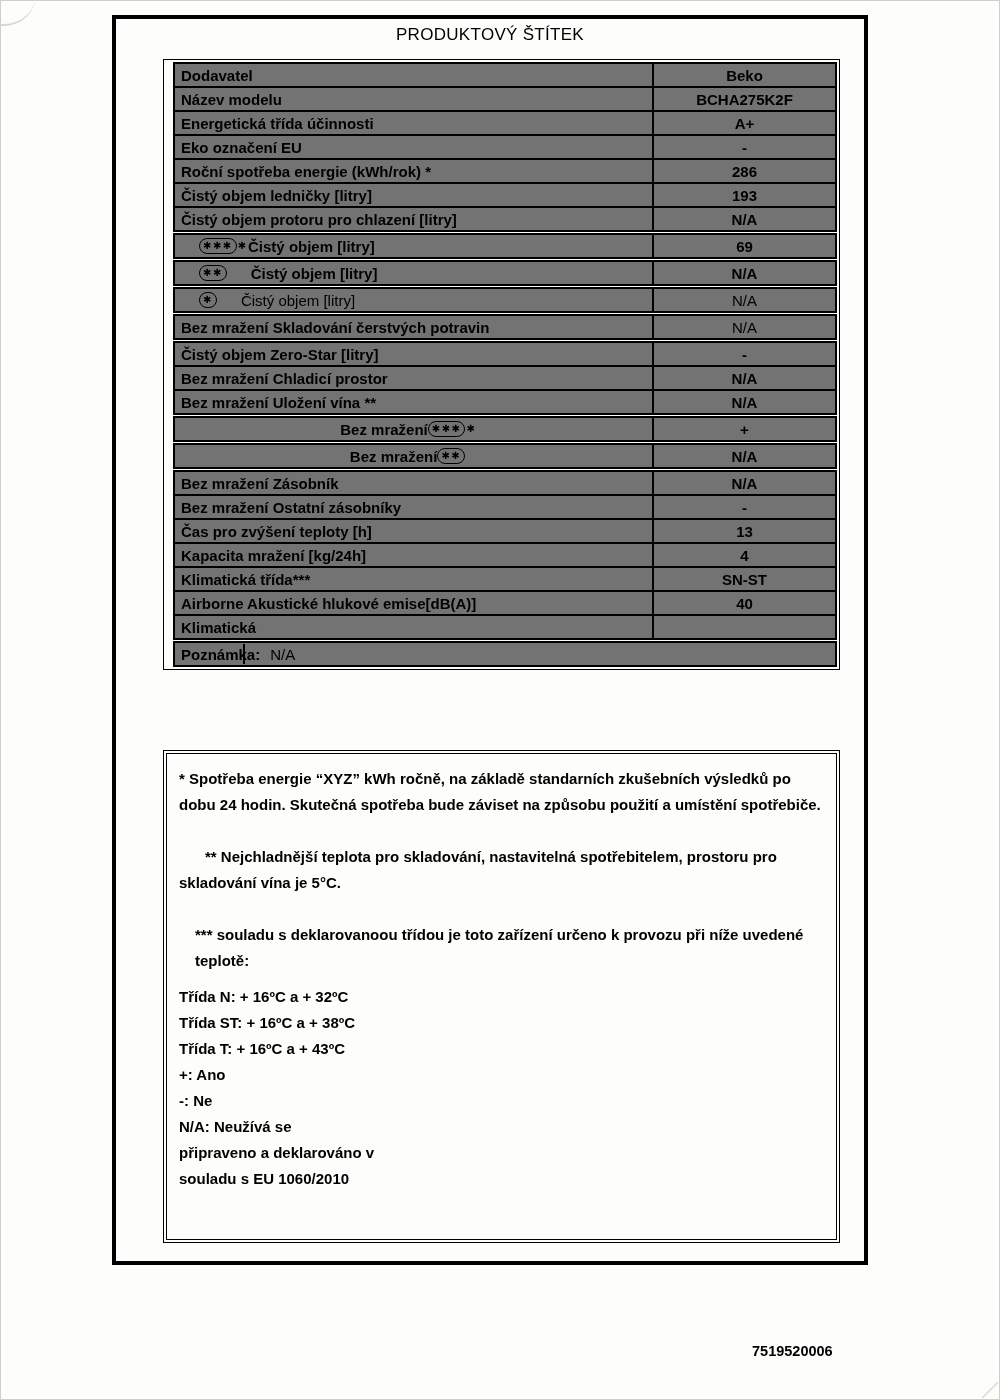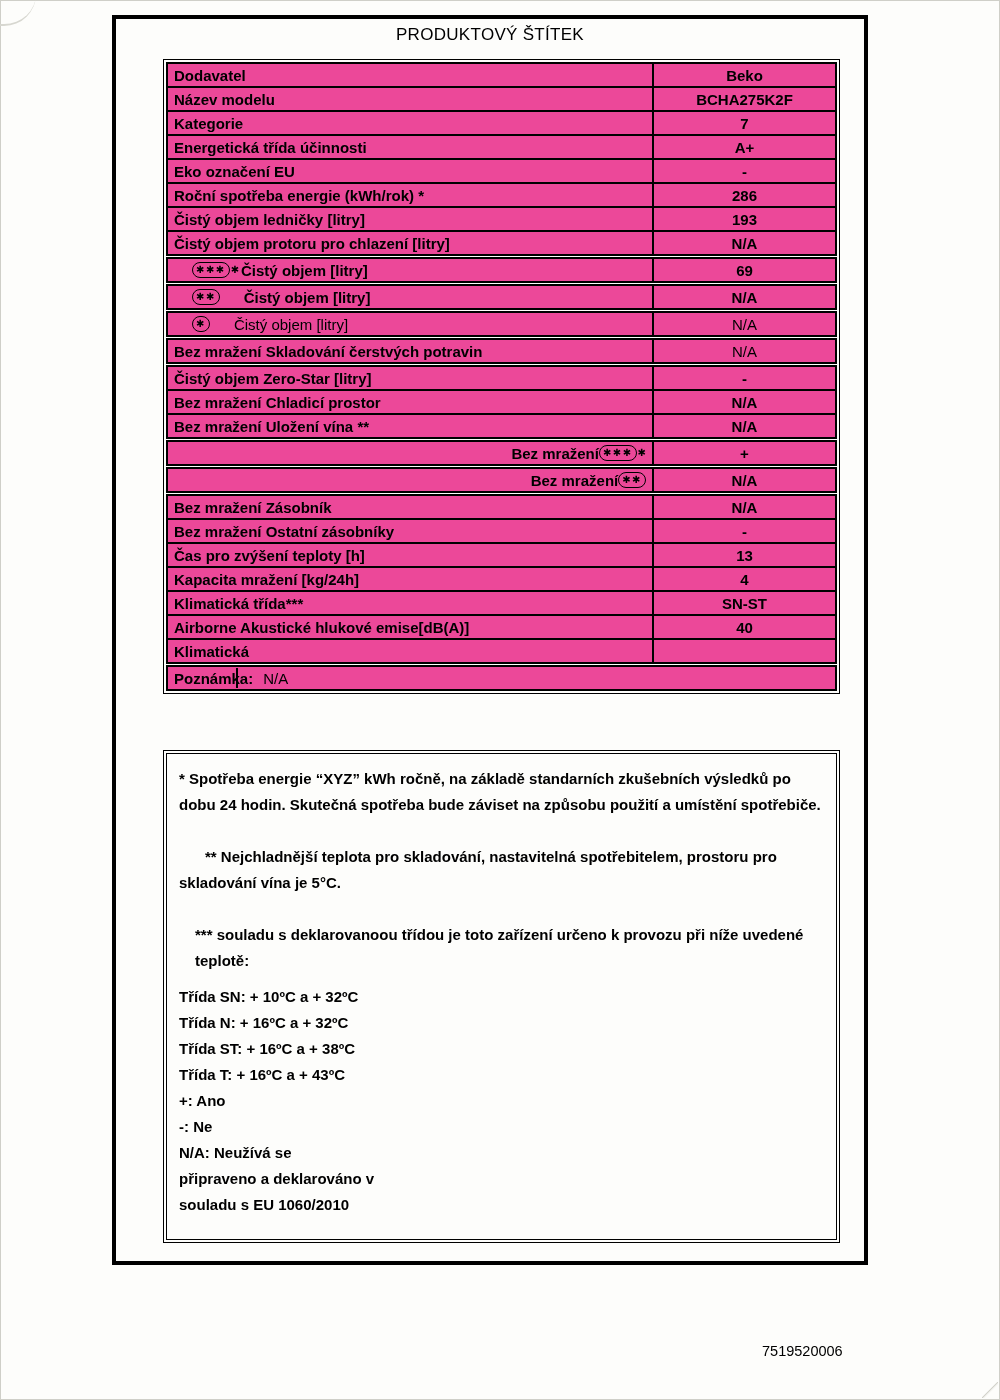--- a/index.html
+++ b/index.html
@@ -8,46 +8,46 @@
     font-family:"Liberation Sans","DejaVu Sans",sans-serif;color:#000;
     box-shadow:inset 0 0 0 1px #cfcfc8;overflow:hidden;
   }
   .curl-tl{position:absolute;left:-4px;top:-6px;width:40px;height:30px;
     border-bottom:2px solid #d7d7d0;border-radius:0 0 34px 0;}
   .curl-br{position:absolute;right:2px;bottom:2px;width:16px;height:16px;
     background:linear-gradient(135deg,transparent 46%,#d2d2cb 50%,#f2f2ee 54%,transparent 60%);}
   .frame{position:absolute;left:112px;top:15px;width:748px;height:1242px;border:4px solid #000;}
   .title{margin-top:6px;text-align:center;font-size:17px;font-weight:normal;letter-spacing:.3px;}
   .table-wrap{position:absolute;left:47px;top:40px;width:671px;border:1px solid #000;padding:2px;}
-  .t-row{display:flex;height:26px;box-sizing:border-box;border:2px solid #000;margin-top:-2px;background:#ec4899;}
+  .t-row{display:flex;height:26px;box-sizing:border-box;border:2px solid #000;margin-top:-2px;background:#737373;margin-left:7px;}
   .t-row:first-child{margin-top:0;}
   .t-row.gap{margin-top:1px;}
   .t-label{flex:1;display:flex;align-items:center;padding-left:6px;font-size:15px;overflow:hidden;white-space:nowrap;}
-  .t-label.spread{justify-content:flex-end;padding-right:6px;}
+  .t-label.spread{justify-content:center;padding-right:18px;}
   .t-label.stars-left{padding-left:24px;}
   .t-label.loose .lbl{margin-left:24px;}
   .t-label.tight .lbl{margin-left:2px;}
   .b{font-weight:bold;}
   .t-value{width:183px;box-sizing:border-box;border-left:2px solid #000;display:flex;align-items:center;justify-content:center;font-size:15px;}
   .stars{display:inline-flex;align-items:center;font-weight:normal;}
   .star-box{display:inline-flex;align-items:center;justify-content:center;height:14px;
     border:1.3px solid #000;border-radius:8px;padding:0 3px;font-size:10px;letter-spacing:1.5px;line-height:1;}
   .star-out{font-size:10px;margin-left:1px;line-height:1;}
   .t-row.note{position:relative;}
   .n-label{display:flex;align-items:center;padding-left:6px;font-size:15px;font-weight:bold;}
   .n-div{position:absolute;left:68px;top:1px;bottom:1px;width:1.5px;background:#000;}
   .n-value{display:flex;align-items:center;margin-left:10px;font-size:15px;}
   .fn-outer{position:absolute;left:47px;top:731px;width:671px;height:487px;border:1px solid #000;padding:2px;box-sizing:content-box;}
   .fn-inner{border:1px solid #000;height:100%;box-sizing:border-box;padding:12px 14px 0 12px;
     font-size:15px;font-weight:bold;line-height:26px;}
   .fn-inner p{margin:0 0 26px 0;}
   .fn-inner p.p2{text-indent:26px;margin-bottom:26px;}
   .fn-inner p.p3{margin-bottom:10px;margin-left:16px;}
   .fn-lines div{line-height:26px;}
-  .doc-code{position:absolute;left:752px;top:1343px;font-size:14.5px;font-weight:normal;margin-left:10px;}
+  .doc-code{position:absolute;left:752px;top:1343px;font-size:14.5px;font-weight:bold;}
 </style>
 </head>
 <body>
 
 <div class="page">
   <div class="curl-tl"></div>
   <div class="curl-br"></div>
 
   <div class="frame">
     <div class="title">PRODUKTOVÝ ŠTÍTEK</div>
@@ -57,26 +57,20 @@
           <div class="t-label">
             <span class="lbl b">Dodavatel</span>
           </div>
           <div class="t-value b">Beko</div>
         </div>
         <div class="t-row">
           <div class="t-label">
             <span class="lbl b">Název modelu</span>
           </div>
           <div class="t-value b">BCHA275K2F</div>
-        </div>
-        <div class="t-row">
-          <div class="t-label">
-            <span class="lbl b">Kategorie</span>
-          </div>
-          <div class="t-value b">7</div>
         </div>
         <div class="t-row">
           <div class="t-label">
             <span class="lbl b">Energetická třída účinnosti</span>
           </div>
           <div class="t-value b">A+</div>
         </div>
         <div class="t-row">
           <div class="t-label">
             <span class="lbl b">Eko označení EU</span>
@@ -220,21 +214,20 @@
           <span class="n-value">N/A</span>
         </div>
       </div>
 
     <div class="fn-outer">
       <div class="fn-inner">
         <p>* Spotřeba energie “XYZ” kWh ročně, na základě standarních zkušebních výsledků po dobu 24 hodin. Skutečná spotřeba bude záviset na způsobu použití a umístění spotřebiče.</p>
         <p class="p2">**  Nejchladnější teplota pro skladování, nastavitelná spotřebitelem, prostoru pro skladování vína je 5°C.</p>
         <p class="p3">***  souladu s deklarovanoou třídou je toto zařízení určeno k provozu při níže uvedené teplotě:</p>
         <div class="fn-lines" id="fn-lines">
-            <div>Třída SN: + 10ºC a + 32ºC</div>
             <div>Třída N: + 16ºC a + 32ºC</div>
             <div>Třída ST: + 16ºC a + 38ºC</div>
             <div>Třída T: + 16ºC a + 43ºC</div>
             <div>+: Ano</div>
             <div>-: Ne</div>
             <div>N/A: Neužívá se</div>
             <div>připraveno a deklarováno v</div>
             <div>souladu s EU 1060/2010</div>
           </div>
       </div>

